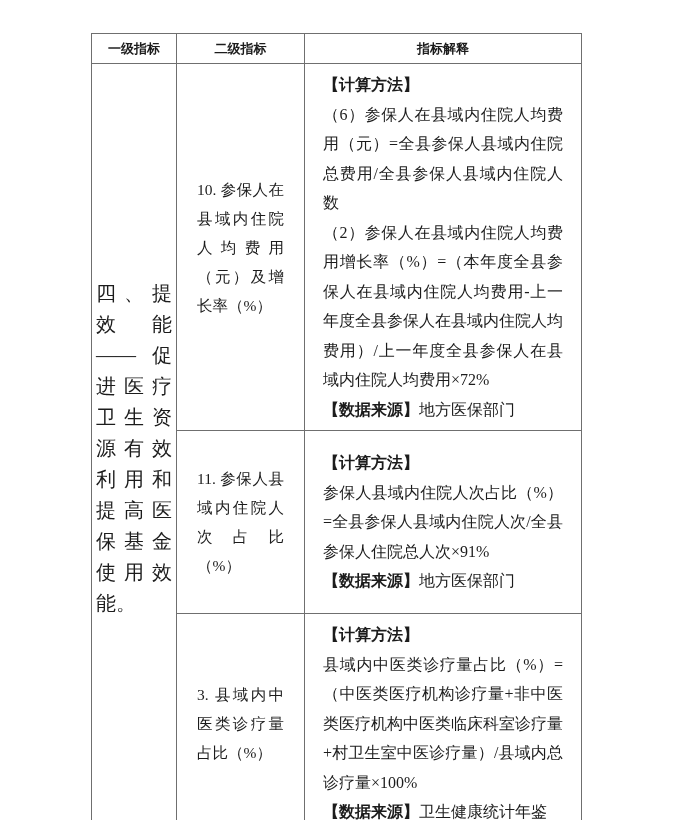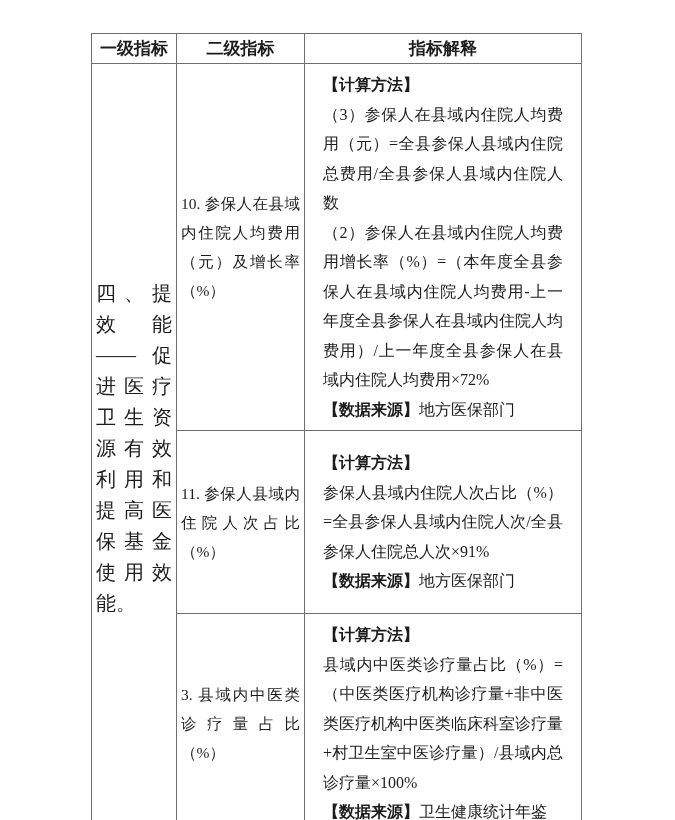--- a/index.html
+++ b/index.html
@@ -29,39 +29,39 @@
     border-collapse: collapse;
     table-layout: fixed;
   }
   table.indicator-table th,
   table.indicator-table td {
     border: 1px solid #6f6f6f;
     box-sizing: border-box;
   }
   thead th {
     height: 30px;
-    font-size: 17px;
+    font-size: 13px;
     font-weight: bold;
     text-align: center;
     vertical-align: middle;
     padding: 0;
   }
   td.primary-cell {
     font-size: 20px;
     line-height: 31px;
     padding: 4px 4px;
     text-align: justify;
     text-justify: inter-character;
     vertical-align: middle;
     word-break: break-all;
   }
   td.secondary-cell {
     font-size: 15.5px;
     line-height: 29px;
-    padding: 4px 4px;
+    padding: 4px 20px;
     text-align: justify;
     text-justify: inter-character;
     vertical-align: middle;
     word-break: break-all;
   }
   td.explain-cell {
     font-size: 16px;
     line-height: 29.5px;
     padding: 6px 18px;
     text-align: justify;
@@ -99,21 +99,21 @@
       </tr>
     </thead>
     <tbody>
       <tr class="row-1">
         <td class="primary-cell" rowspan="3">
           <span>四、提效能——促进医疗卫生资源有效利用和提高医保基金使用效能。</span>
         </td>
         <td class="secondary-cell">10. 参保人在县域内住院人均费用（元）及增长率（%）</td>
         <td class="explain-cell">
           <p class="bold-label">【计算方法】</p>
-          <p>（3）参保人在县域内住院人均费用（元）=全县参保人县域内住院总费用/全县参保人县域内住院人数</p>
+          <p>（6）参保人在县域内住院人均费用（元）=全县参保人县域内住院总费用/全县参保人县域内住院人数</p>
           <p>（2）参保人在县域内住院人均费用增长率（%）=（本年度全县参保人在县域内住院人均费用-上一年度全县参保人在县域内住院人均费用）/上一年度全县参保人在县域内住院人均费用×72%</p>
           <p><span class="bold-label">【数据来源】</span><span>地方医保部门</span></p>
         </td>
       </tr>
       <tr class="row-2">
         <td class="secondary-cell">11. 参保人县域内住院人次占比（%）</td>
         <td class="explain-cell">
           <p class="bold-label">【计算方法】</p>
           <p>参保人县域内住院人次占比（%）=全县参保人县域内住院人次/全县参保人住院总人次×91%</p>
           <p><span class="bold-label">【数据来源】</span><span>地方医保部门</span></p>

